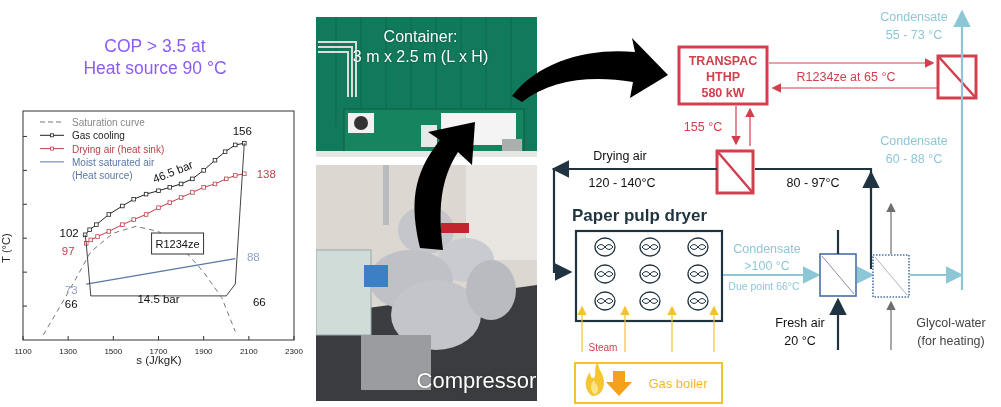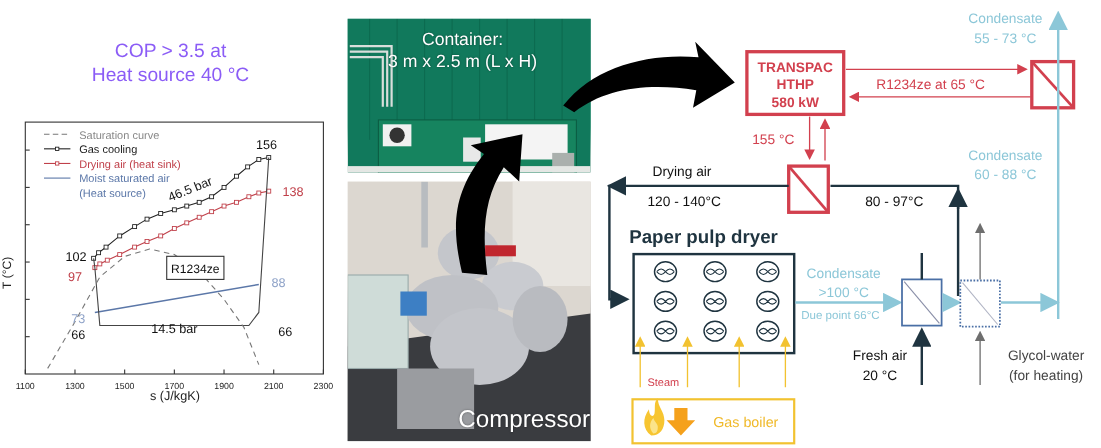--- a/index.html
+++ b/index.html
@@ -11,21 +11,21 @@
   .photo{position:absolute;overflow:hidden;}
   .photo-top{left:316px;top:17px;width:221px;height:140px;background:linear-gradient(180deg,#0e7a5c 0%,#138063 55%,#1a8a68 70%,#cfd6d1 90%,#e8ebe8 100%);}
   .photo-bot{left:316px;top:165px;width:221px;height:236px;background:linear-gradient(180deg,#e6e2dc 0%,#d9d5cf 40%,#4a4c50 75%,#2b2d31 100%);}
   .photo-caption{color:#fff;text-align:center;font-size:16px;line-height:20px;text-shadow:0 0 2px rgba(0,0,0,.4);}
 </style>
 </head>
 <body>
 
 <div class="abs cop">
   <div>COP &gt; 3.5 at</div>
-  <div>Heat source 40 °C</div>
+  <div>Heat source 90 °C</div>
 </div>
 
 <svg class="abs" style="left:0;top:100px" width="310" height="270" id="chart">
   <rect x="23" y="11" width="271" height="229" fill="#fff" stroke="#333" stroke-width="1"></rect>
   <g id="yticks">
       <line x1="23" y1="206.07407407407408" x2="27" y2="206.07407407407408" stroke="#333"></line>
       <line x1="23" y1="172.14814814814815" x2="27" y2="172.14814814814815" stroke="#333"></line>
       <line x1="23" y1="138.22222222222223" x2="27" y2="138.22222222222223" stroke="#333"></line>
       <line x1="23" y1="104.2962962962963" x2="27" y2="104.2962962962963" stroke="#333"></line>
       <line x1="23" y1="70.37037037037038" x2="27" y2="70.37037037037038" stroke="#333"></line>

